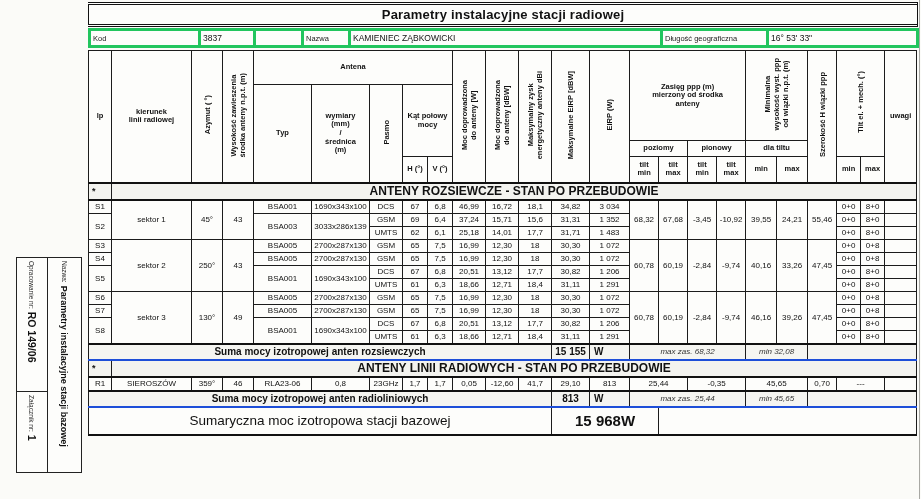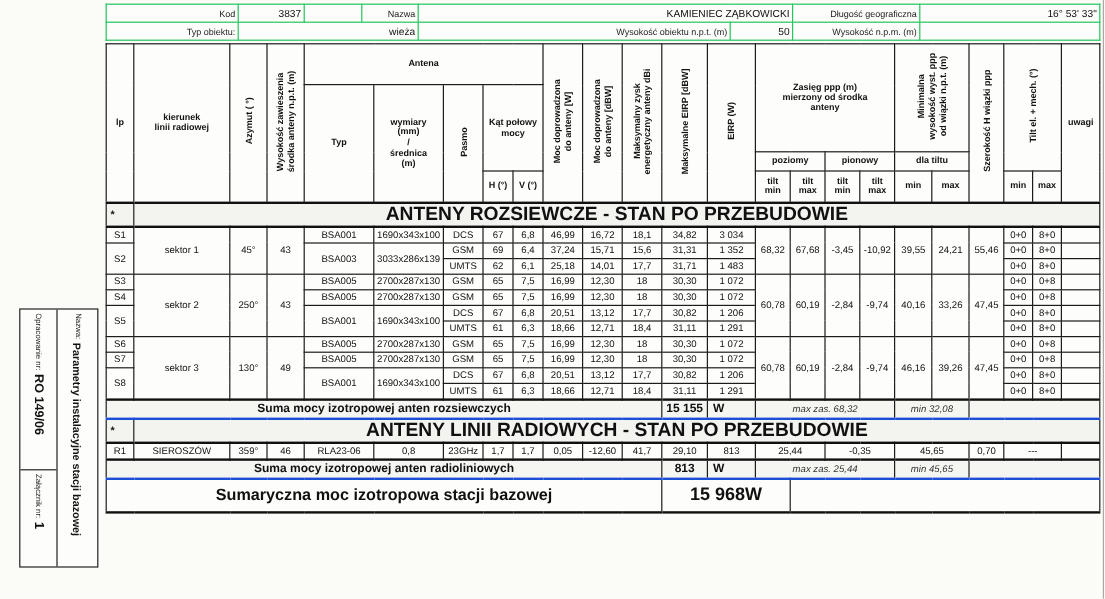--- a/index.html
+++ b/index.html
@@ -7,44 +7,44 @@
   .page{position:relative;width:921px;height:499px;}
   .edge-right{position:absolute;right:1px;top:0;width:1px;height:499px;background:#a8a8a4;}
   .main{position:absolute;left:88px;top:2px;width:830px;}
   
   .title-row{border:1px solid #111;border-top:3px double #111;border-bottom:3px double #111;
     height:19px;display:flex;align-items:center;justify-content:center;background:#fdfdfb;}
   .title-row span{font-weight:bold;font-size:13px;letter-spacing:.2px;}
   
   table{border-collapse:collapse;table-layout:fixed;}
   .info-table{width:828px;margin-top:1px;}
-  .info-table td{border:1px solid #22c55e;font-size:8px;height:14px;text-align:right;
+  .info-table td{border:3px solid #22c55e;font-size:8px;height:14px;text-align:left;
     padding:0 2px;background:#fdfdfb;overflow:hidden;white-space:nowrap;}
   .info-table .lbl{font-size:7.5px;color:#222;}
   .info-table .val{font-weight:normal;font-size:8.5px;}
   
   .main-table{width:828px;margin-top:2px;}
   .main-table th,.main-table td{border:1px solid #1c1c1c;background:#fdfdfb;text-align:center;
     vertical-align:middle;padding:0 1px;font-size:8px;overflow:hidden;}
   .main-table thead th{font-weight:bold;font-size:7.5px;line-height:1.15;white-space:pre-line;margin-top:36px;}
   .vt{writing-mode:vertical-rl;transform:rotate(180deg);display:inline-block;line-height:1.2;
     max-height:124px;}
   .vt-sm{max-height:84px;}
   .vt-md{max-height:100px;}
   .dr td{height:12px;}
-  .sec td{font-weight:bold;font-size:16px;height:15px;background:#f3f3ef;
+  .sec td{font-weight:bold;font-size:12px;height:15px;background:#f3f3ef;
     border-top:2px solid #111;border-bottom:2px solid #111;}
   .sec .star{text-align:left;padding-left:3px;font-size:9px;}
   .sum td{height:14px;background:#f5f5f1;border-top:2px solid #111;border-bottom:2px solid #1d4ed8;}
   .sum .slabel{font-weight:bold;font-size:10px;}
   .sum .sval{font-weight:bold;font-size:10px;}
   .sum .sunit{font-weight:bold;font-size:10px;text-align:left;padding-left:4px;}
   .note{font-style:italic;font-size:6px;color:#333;text-align:left;padding-left:4px;background:#f5f5f1;}
   .total td{height:26px;border-top:2px solid #111;border-bottom:2px solid #111;}
-  .total .tlabel{font-weight:bold;font-size:13.5px;}
+  .total .tlabel{font-weight:normal;font-size:13.5px;}
   .total .tval{font-weight:bold;font-size:15px;}
   
   .sidebar{position:absolute;left:16px;top:257px;width:64px;height:214px;}
   .sidebar-inner{position:absolute;width:214px;height:64px;left:-75px;top:75px;
     transform:rotate(90deg);border:1px solid #222;background:#fdfdfb;display:flex;flex-direction:column;}
   .sb-row1{flex:1.1;border-bottom:1px solid #222;display:flex;align-items:center;padding:0 3px;gap:3px;}
   .sb-row2{flex:1;display:flex;}
   .sb-label{font-size:6.5px;color:#222;white-space:nowrap;}
   .sb-name{font-weight:bold;font-size:9px;white-space:nowrap;}
   .sb-opr{width:127px;border-right:1px solid #222;display:flex;align-items:center;padding:0 3px;gap:3px;}
@@ -71,20 +71,23 @@
         <div class="sb-zal">
           <span class="sb-label">Załącznik nr:</span>
           <b>1</b>
         </div>
       </div>
     </div>
   </div>
 
   <div class="main">
 
+    <div class="title-row">
+      <span>Parametry instalacyjne stacji radiowej</span>
+    </div>
 
     <table class="info-table">
       <colgroup>
           <col style="width:110px">
           <col style="width:55px">
           <col style="width:48px">
           <col style="width:47px">
           <col style="width:260px">
           <col style="width:52px">
           <col style="width:106px">
@@ -92,28 +95,20 @@
         </colgroup>
       <tbody>
           <tr>
         <td class="lbl">Kod</td>
         <td class="val">3837</td>
         <td></td>
         <td class="lbl">Nazwa</td>
         <td class="val" colspan="2">KAMIENIEC ZĄBKOWICKI</td>
         <td class="lbl">Długość geograficzna</td>
         <td class="val">16° 53' 33"</td>
-      </tr>
-      <tr>
-        <td class="lbl">Typ obiektu:</td>
-        <td class="val" colspan="3">wieża</td>
-        <td class="lbl">Wysokość obiektu n.p.t. (m)</td>
-        <td class="val">50</td>
-        <td class="lbl">Wysokość n.p.m. (m)</td>
-        <td class="val"></td>
       </tr>
     </tbody>
       </table>
 
     <table class="main-table">
       <colgroup>
         <col style="width:23px">
           <col style="width:80px">
           <col style="width:31px">
           <col style="width:31px">

